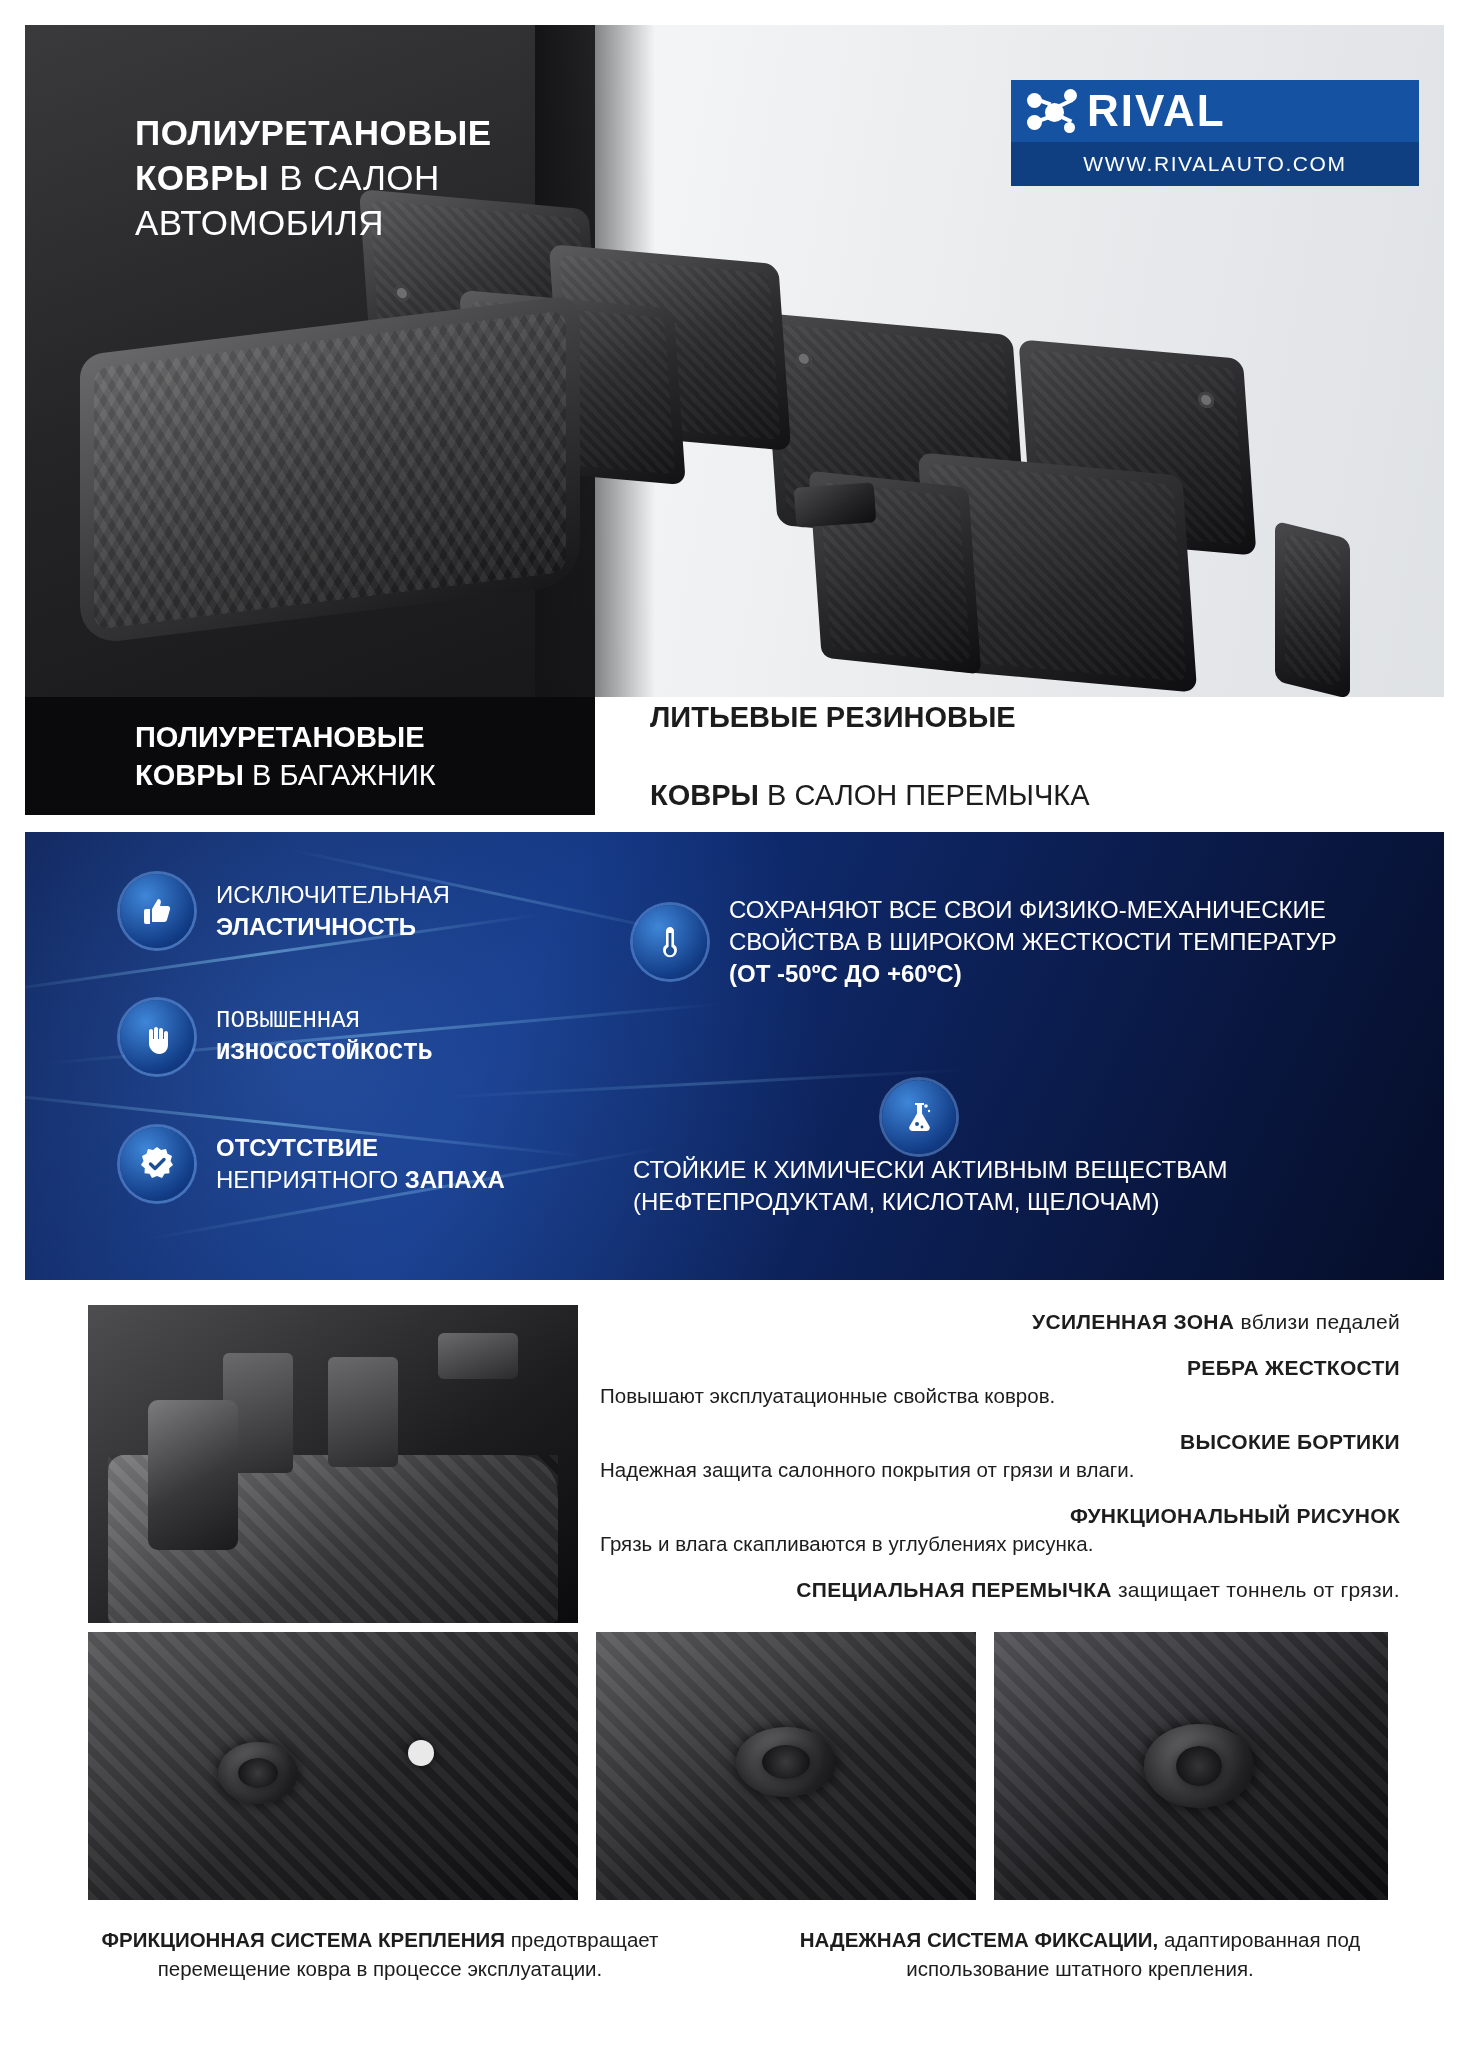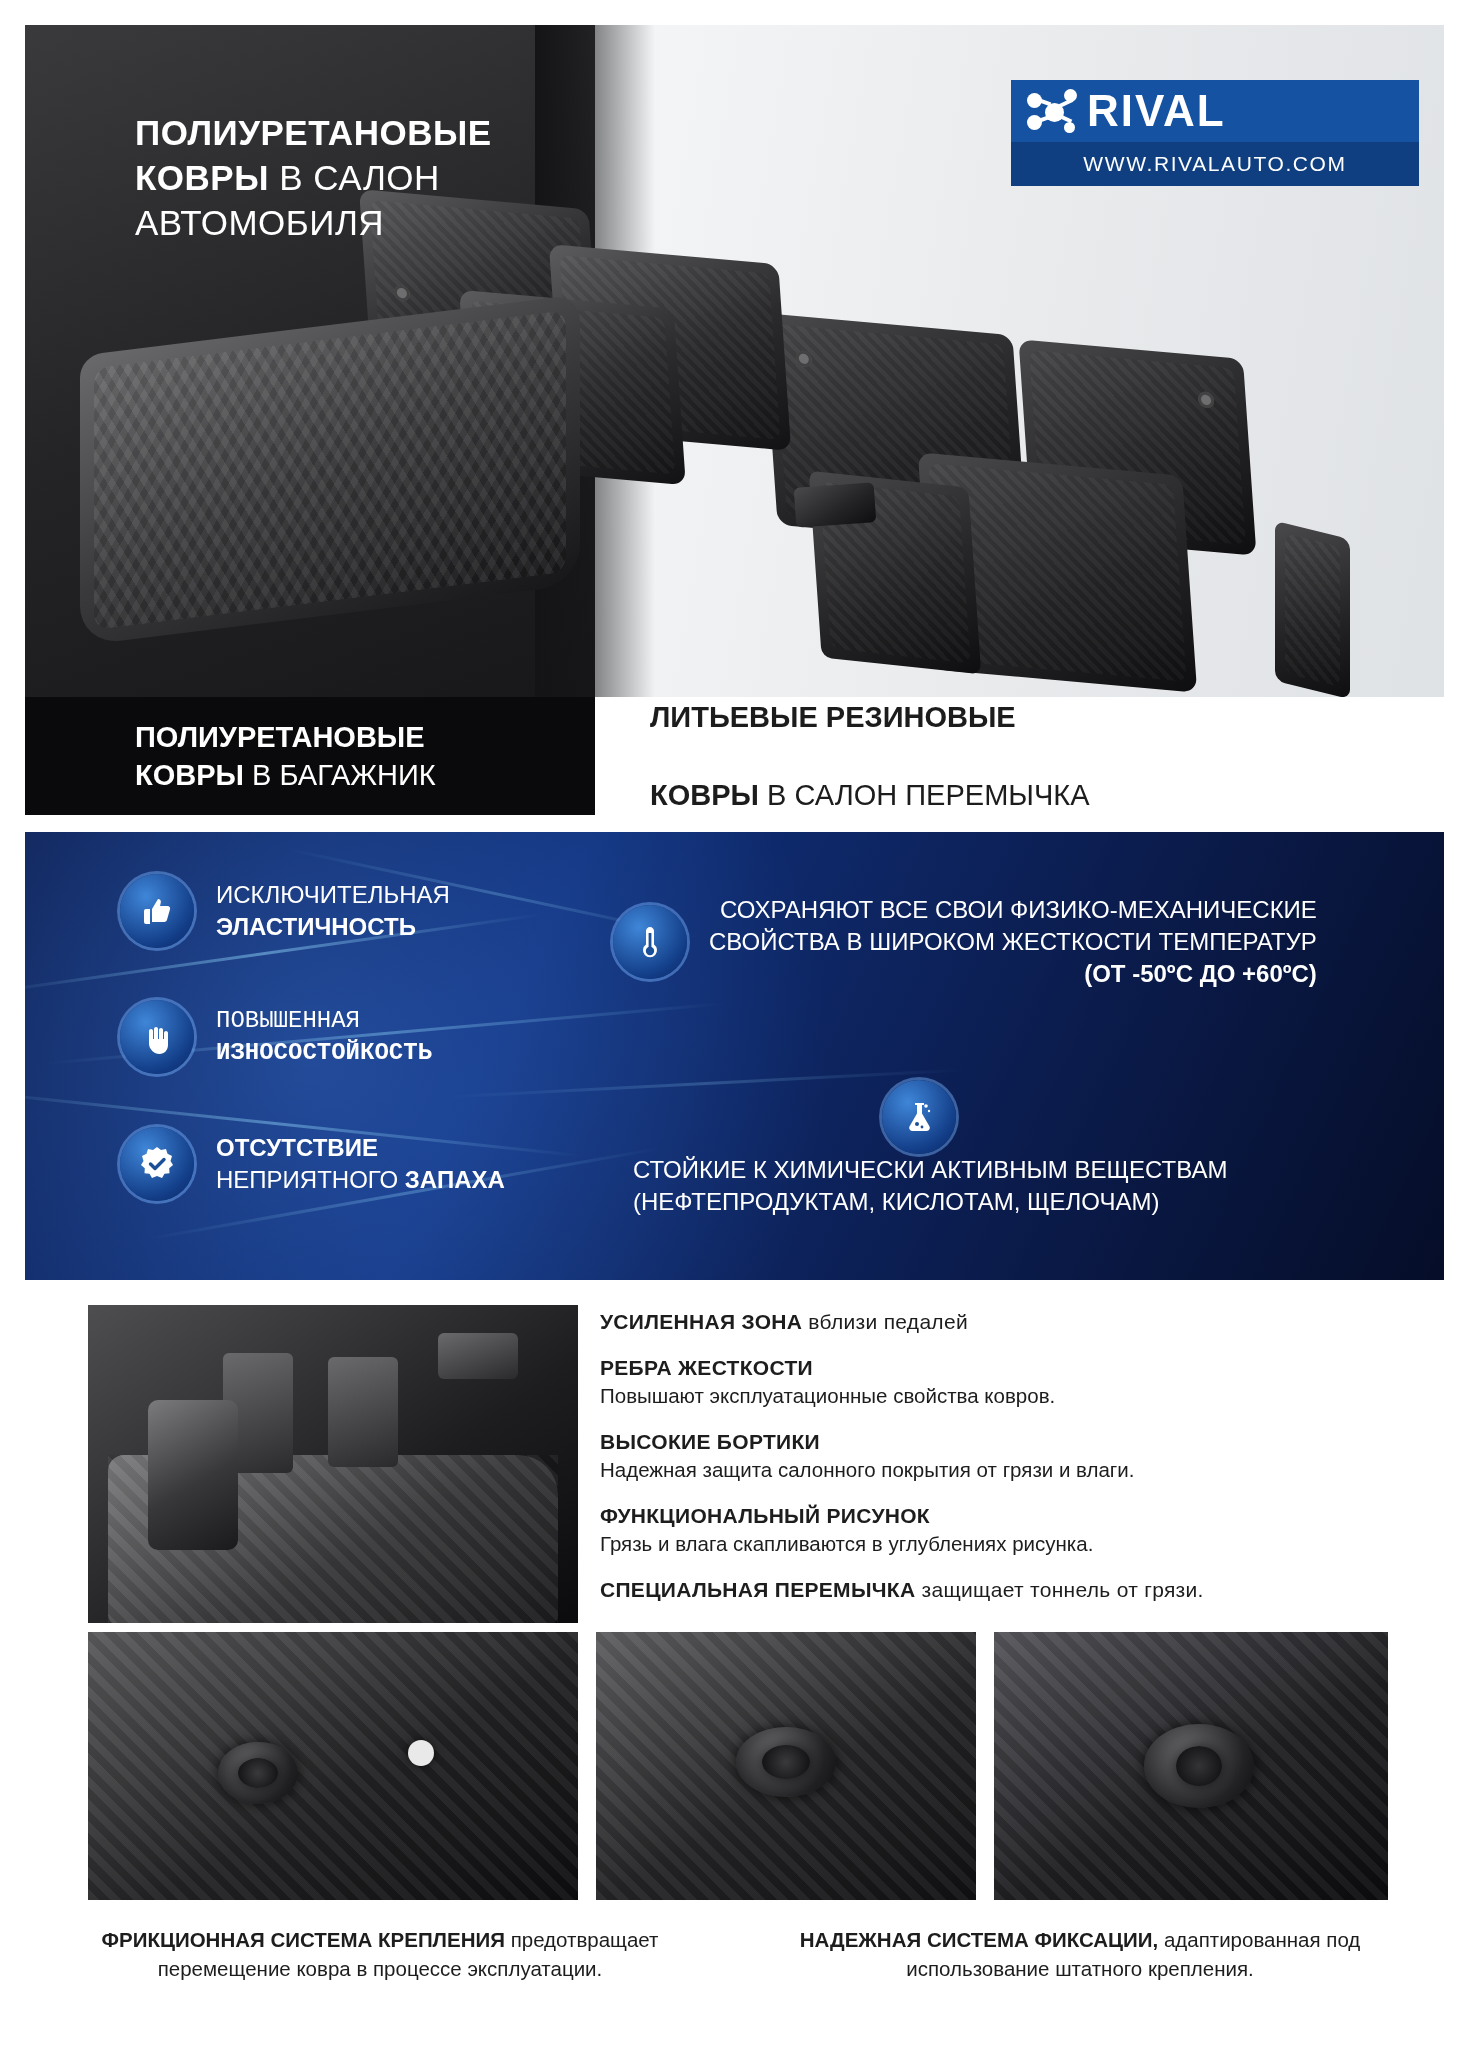--- a/index.html
+++ b/index.html
@@ -173,21 +173,21 @@
   .photo-main .pedal { position:absolute; background: linear-gradient(160deg,#6a6a6c,#2a2a2c); border-radius:6px; }
   .photo-main .matp { position:absolute; background: linear-gradient(150deg,#7b7b7d,#38383a 55%,#1a1a1c); }
 
   .bullets {
     position: absolute;
     left: 600px; top: 1310px;
     width: 800px;
     color: #1d1d1d;
   }
   .bl { margin-bottom: 22px; }
-  .bl .h { font-size: 21px; letter-spacing: .3px; }
+  .bl .h { font-size: 21px; letter-spacing: .3px; text-align: right; }
   .bl .h b { font-weight: bold; }
   .bl .d { font-size: 20.5px; margin-top: 4px; }
 
   .thumbs { position: absolute; left: 88px; top: 1632px; width: 1300px; height: 268px; }
   .thumb { position: absolute; top: 0; height: 268px; overflow: hidden; }
   .t1 { left: 0;   width: 490px; background: linear-gradient(150deg,#5a5a5c,#222224 55%,#0d0d0f); }
   .t2 { left: 508px; width: 380px; background: linear-gradient(150deg,#5f5f61,#242426 55%,#101012); }
   .t3 { left: 906px; width: 394px; background: linear-gradient(150deg,#55555a,#1f1f22 55%,#0c0c0e); }
   .grom { position:absolute; border-radius:50%; background: radial-gradient(circle at 40% 35%, #6d6d70, #222224 65%, #0d0d0f); box-shadow: 0 0 14px rgba(0,0,0,.7); }
   .patt { position:absolute; inset:0; background: repeating-linear-gradient(45deg, rgba(255,255,255,.05) 0 8px, rgba(0,0,0,.06) 8px 16px); }
@@ -320,21 +320,21 @@
             <path d="M21 4l4 3 5-1 1.5 4.8L36 13l-1.5 5L37 22l-3.8 3.2.3 5-5 .6L26 35l-5-2-5 2-2.5-4.2-5-.6.3-5L5 22l2.5-4L6 13l4.5-2.2L12 6l5 1z" fill="#fff"></path>
             <path d="M14.5 21l4.5 4.5 9-9" stroke="#1b4f97" stroke-width="3.4" fill="none" stroke-linecap="round" stroke-linejoin="round"></path>
           </svg>
       </div>
       <div class="ftext">
         <b>ОТСУТСТВИЕ</b><br>
         <span>НЕПРИЯТНОГО </span><b>ЗАПАХА</b>
       </div>
     </div>
 
-    <div class="feat" style="left:588px;top:62px;text-align:right;">
+    <div class="feat" style="left:608px;top:62px;">
       <div class="ficon">
         <svg width="40" height="40" viewBox="0 0 40 40">
             <path d="M20 5c-2.2 0-4 1.8-4 4v13.5a7 7 0 1 0 8 0V9c0-2.2-1.8-4-4-4z" fill="#fff"></path>
             <circle cx="20" cy="29" r="4.2" fill="#1b4f97"></circle>
             <rect x="18.6" y="11" width="2.8" height="15" fill="#1b4f97"></rect>
           </svg>
       </div>
       <div class="ftext">
         <span>СОХРАНЯЮТ ВСЕ СВОИ ФИЗИКО-МЕХАНИЧЕСКИЕ</span><br>
         <span>СВОЙСТВА В ШИРОКОМ ЖЕСТКОСТИ  ТЕМПЕРАТУР</span><br>

